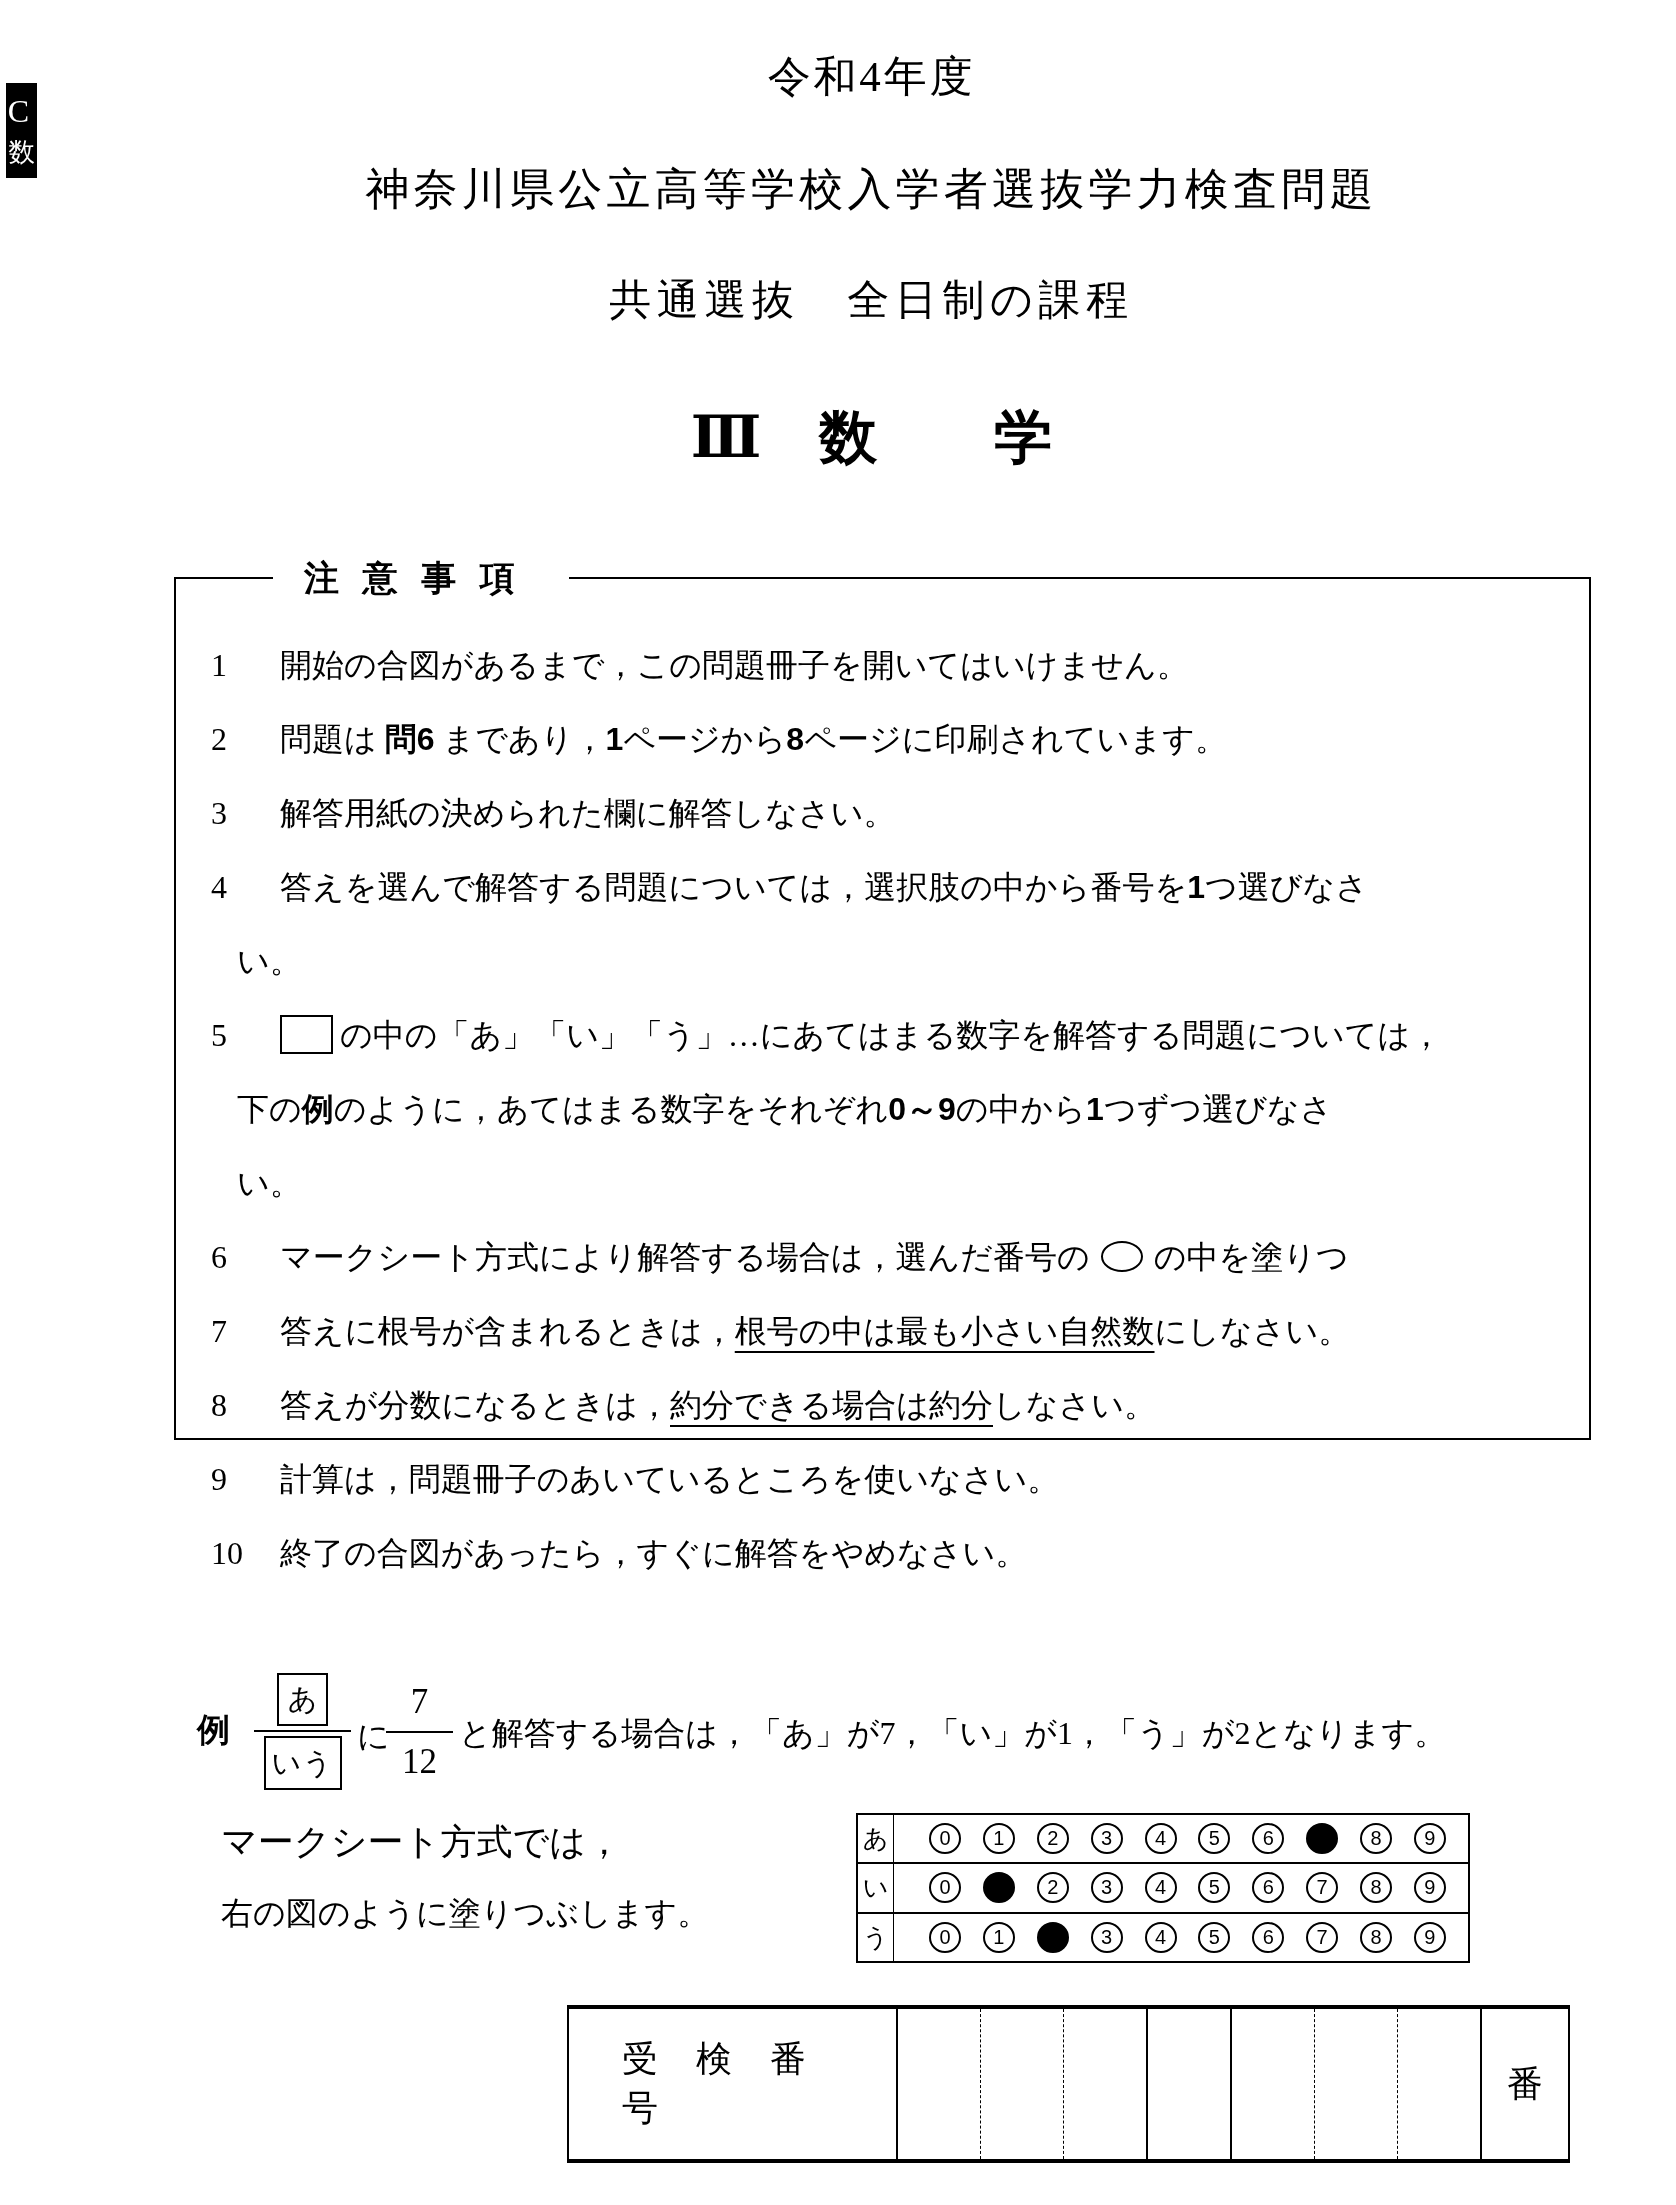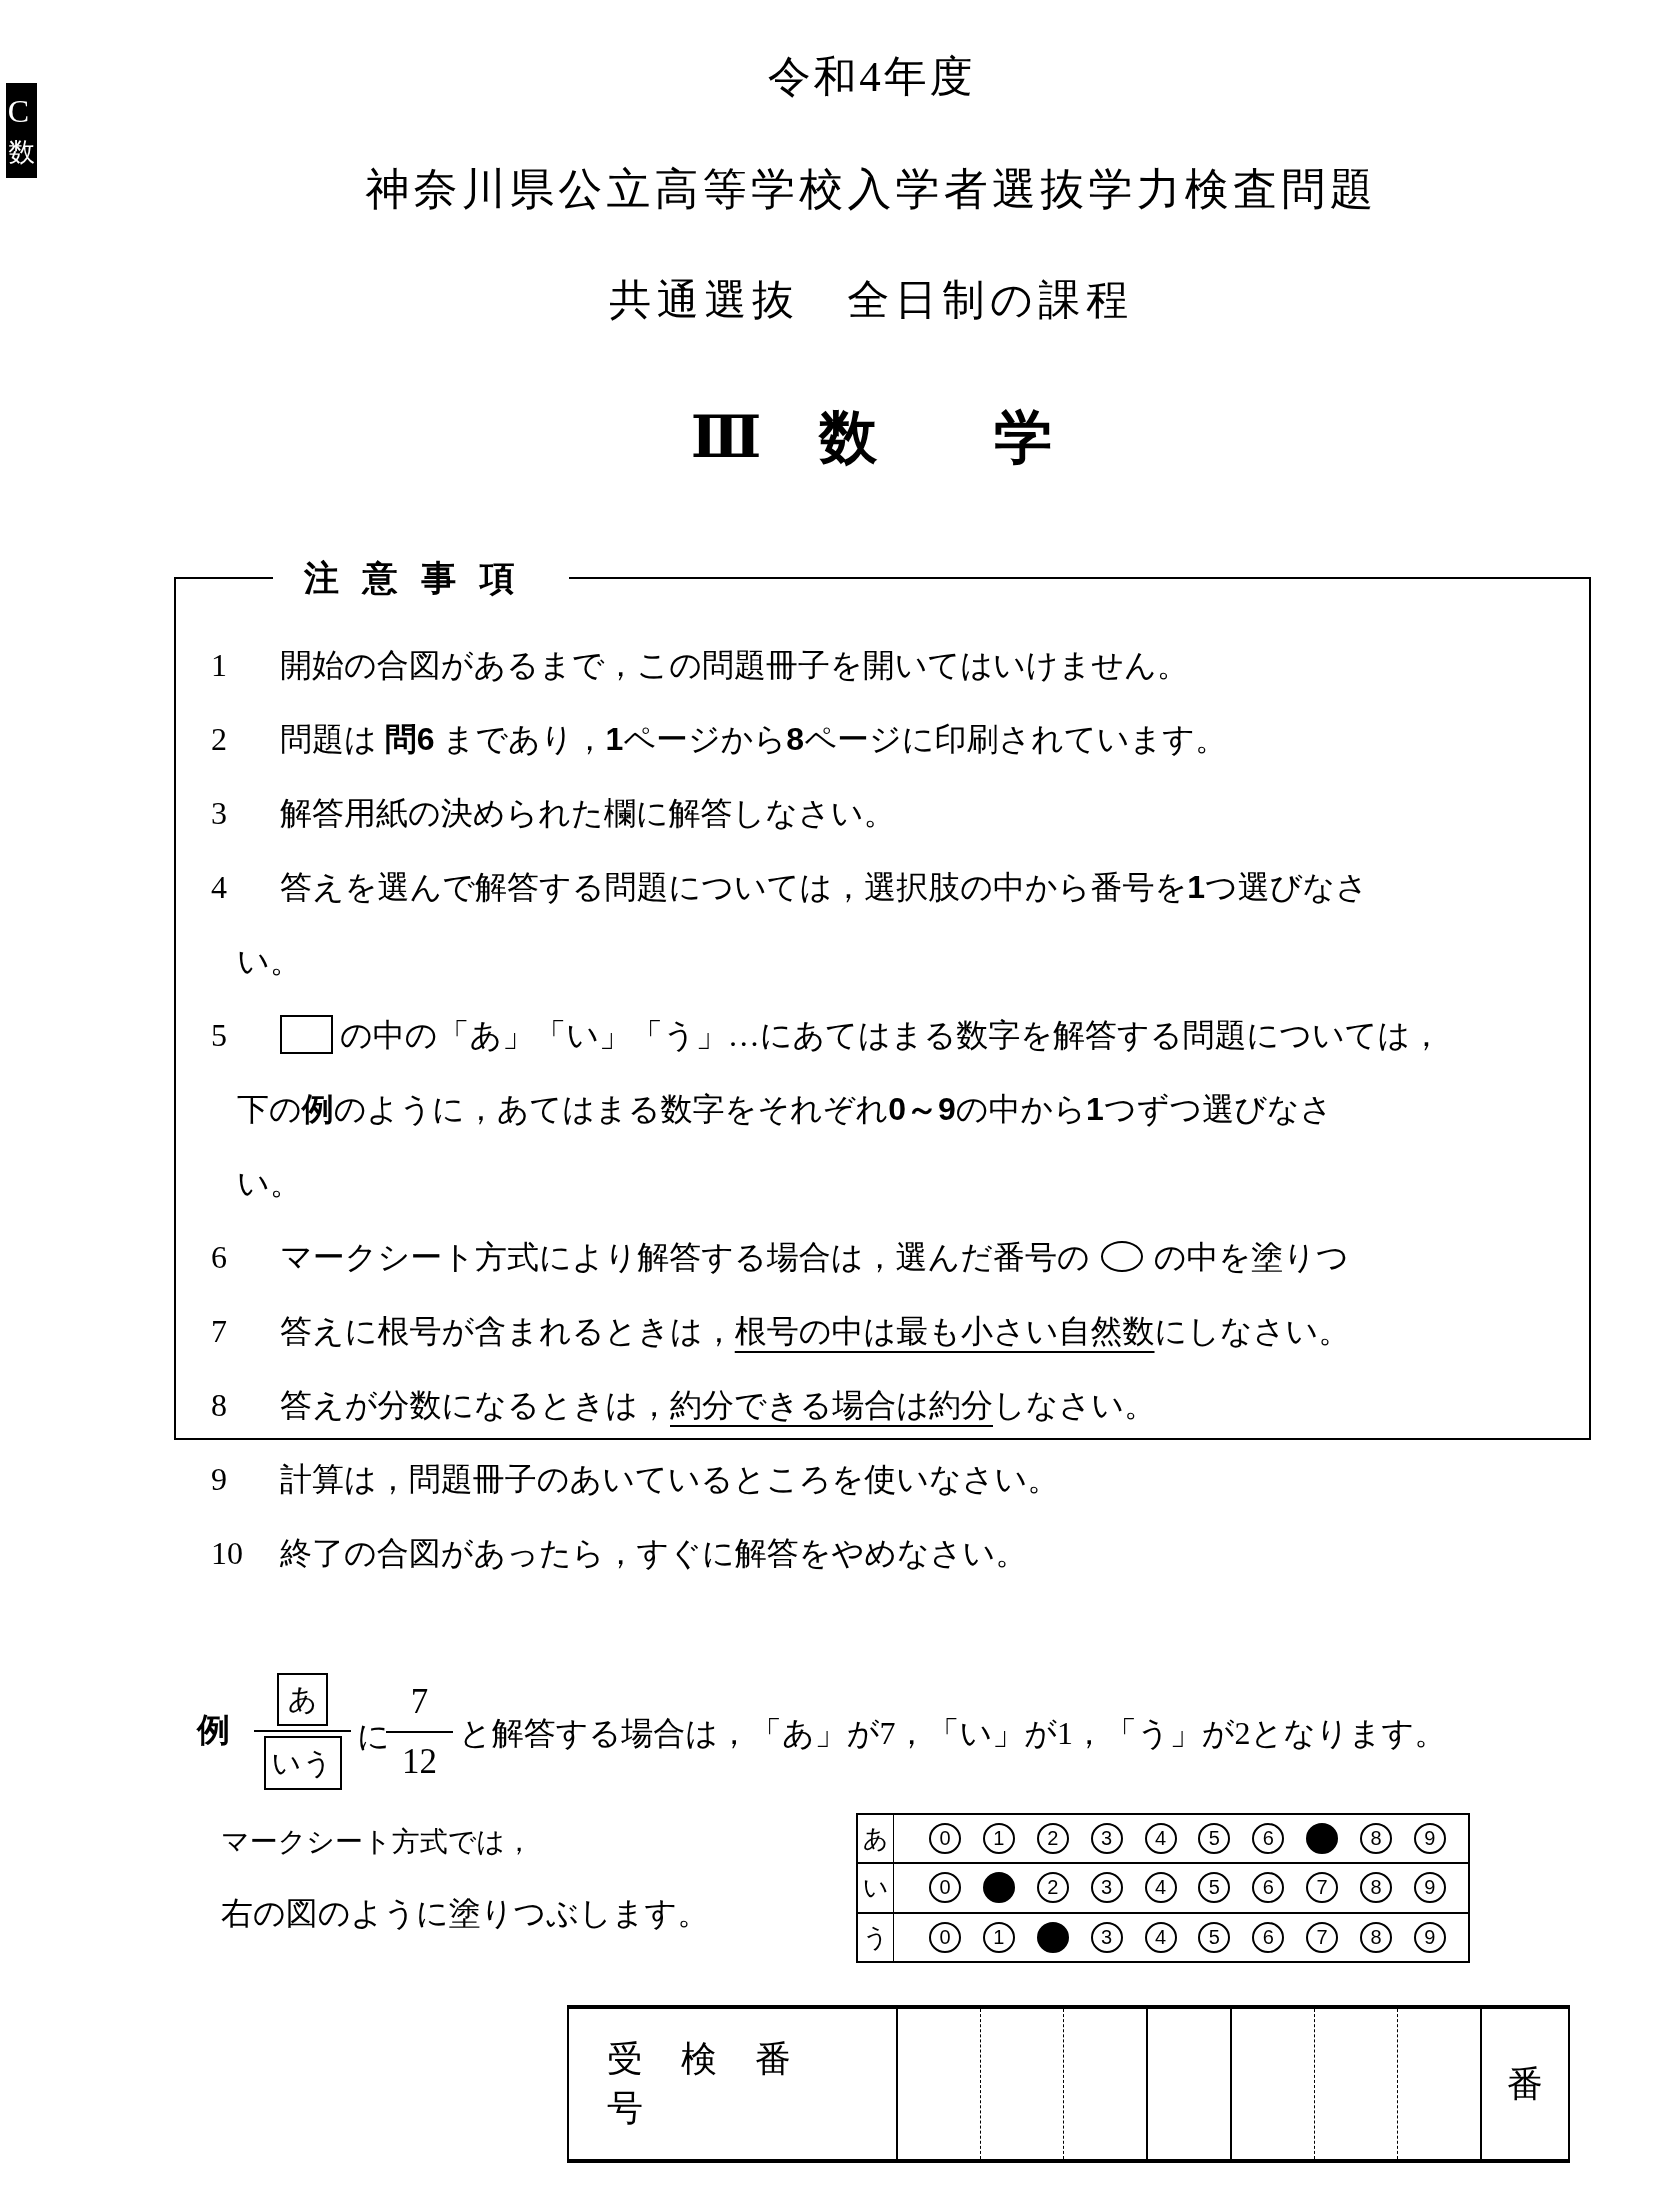--- a/index.html
+++ b/index.html
@@ -47,42 +47,42 @@
   .frac1 .fb{display:inline-block;border:2.1px solid #000;box-sizing:border-box;font-size:29px;}
   .frac1 .fb.top{width:51px;height:53px;line-height:49px;}
   .frac1 .fb.bot{width:78px;height:54px;line-height:50px;margin-top:4.2px;letter-spacing:1.4px;}
   .frac1 .fline{height:2.1px;background:#000;margin-top:4.2px;}
   .ex-ni{position:absolute;left:357px;top:1711px;font-size:32px;line-height:50px;}
   .frac2{position:absolute;left:386px;top:1673px;width:67px;text-align:center;font-size:35px;}
   .frac2 .ft{height:58px;line-height:58px;}
   .frac2 .fline{height:2.1px;background:#000;}
   .frac2 .fbm{height:58px;line-height:58px;}
   .ex-sentence{position:absolute;left:459px;top:1708px;font-size:32px;line-height:50px;white-space:nowrap;}
-  .ex-cap1{position:absolute;left:221px;top:1817px;font-size:28px;line-height:50px;}
+  .ex-cap1{position:absolute;left:221px;top:1817px;font-size:36px;line-height:50px;}
   .ex-cap2{position:absolute;left:221px;top:1888px;font-size:32px;line-height:50px;text-align:right;}
 
   
   .msheet{position:absolute;left:856px;top:1813px;width:614px;height:150px;border:2.8px solid #000;box-sizing:border-box;display:flex;flex-direction:column;}
   .ms-row{flex:1;display:flex;align-items:stretch;}
   .ms-row + .ms-row{border-top:2.1px solid #000;}
   .ms-label{width:35px;border-right:1.4px solid #000;display:flex;align-items:center;justify-content:center;font-size:25px;}
   .ms-bubbles{flex:1;display:flex;align-items:center;justify-content:space-between;padding:0 22px 0 35px;}
   .bubble{
     width:32px;height:31px;border:2.1px solid #000;border-radius:50%;box-sizing:border-box;
     text-align:center;line-height:26.4px;font-size:20px;font-family:"Liberation Sans","DejaVu Sans",sans-serif;
   }
   .bubble.filled{background:#000;color:transparent;}
 
   
   .exbox{
     position:absolute;left:567px;top:2005px;width:1003px;height:158px;box-sizing:border-box;
     border:2.8px solid #000;border-top-width:4.9px;border-bottom-width:4.9px;display:flex;align-items:stretch;
   }
   .ex-lab{width:329px;border-right:2.1px solid #000;display:flex;align-items:center;justify-content:center;
-    font-size:36px;letter-spacing:38px;box-sizing:border-box;padding-left:38px;}
+    font-size:36px;letter-spacing:38px;box-sizing:border-box;padding-left:53px;}
   .ex-cell{flex:1;}
   .ex-cell.sep-dashed{border-right:1.4px dashed #000;}
   .ex-cell.sep-solid{border-right:2.1px solid #000;}
   .ex-suf{width:86px;display:flex;align-items:center;justify-content:center;font-size:36px;}
 </style>
 </head>
 <body>
 
 <div class="page">
 

